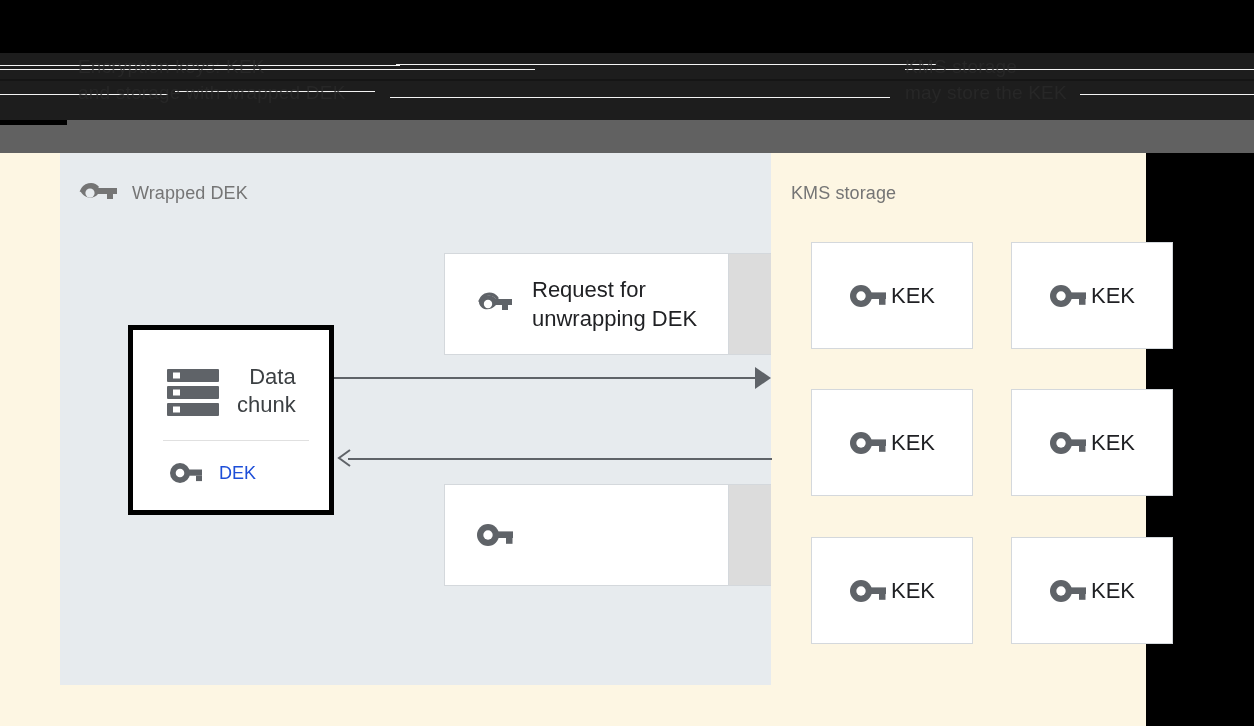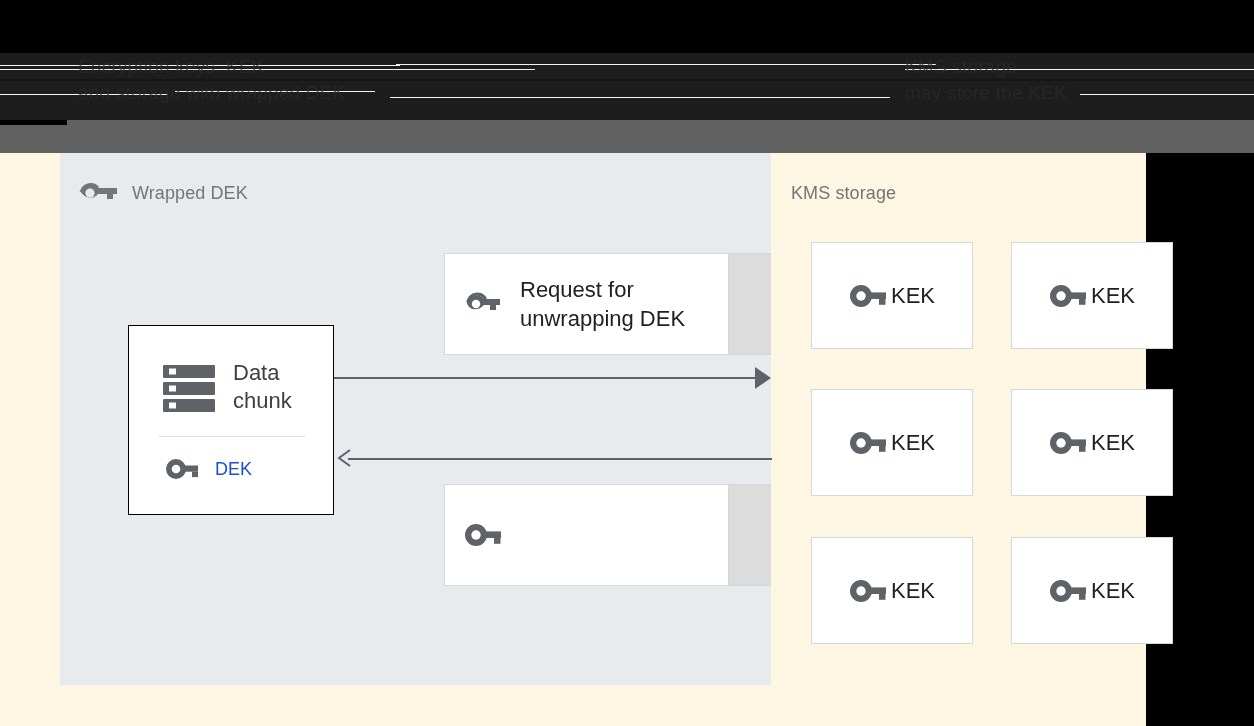--- a/index.html
+++ b/index.html
@@ -55,21 +55,21 @@
   }
   .panel-label-right {
     position: absolute; left: 791px; top: 183px;
     font-size: 18px; color: #757575; letter-spacing: .1px;
   }
   .wrapped-key-icon { position: absolute; left: 79px; top: 180px; }
 
   
   .card-data {
     position: absolute; left: 128px; top: 325px; width: 206px; height: 190px;
-    background: #ffffff; border: 1px solid #000000;
+    background: #ffffff; border: 5px solid #000000; text-align: right;
   }
   .card-data-row {
     position: absolute; left: 32px; top: 33px; display: flex;
     align-items: flex-start; gap: 16px;
   }
   .card-data-title {
     font-size: 22px; line-height: 28px; color: #3c4043;
     white-space: pre-line;
   }
   .card-divider {
@@ -80,21 +80,21 @@
     position: absolute; left: 36px; top: 132px; display: flex;
     align-items: center; gap: 16px;
   }
   .card-dek-label { font-size: 18px; color: #1d4ed8; }
 
   
   .msg-card {
     position: absolute; height: 102px; background: #ffffff;
     border: 1px solid #d4d8dc; display: flex; align-items: center;
   }
-  .msg-card-inner { display: flex; align-items: center; gap: 18px; padding-left: 19px; }
+  .msg-card-inner { display: flex; align-items: center; gap: 18px; padding-left: 31px; }
   .msg-card-text {
     font-size: 22px; line-height: 29px; color: #202124; white-space: pre-line;
   }
   .msg-tail {
     position: absolute; background: #dcdcdc; width: 43px; height: 102px;
     border-top: 1px solid #d4d8dc; border-bottom: 1px solid #d4d8dc;
   }
   #card-request { left: 444px; top: 253px; width: 285px; }
   #tail-request { left: 728px; top: 253px; }
   #card-return  { left: 444px; top: 484px; width: 285px; }

